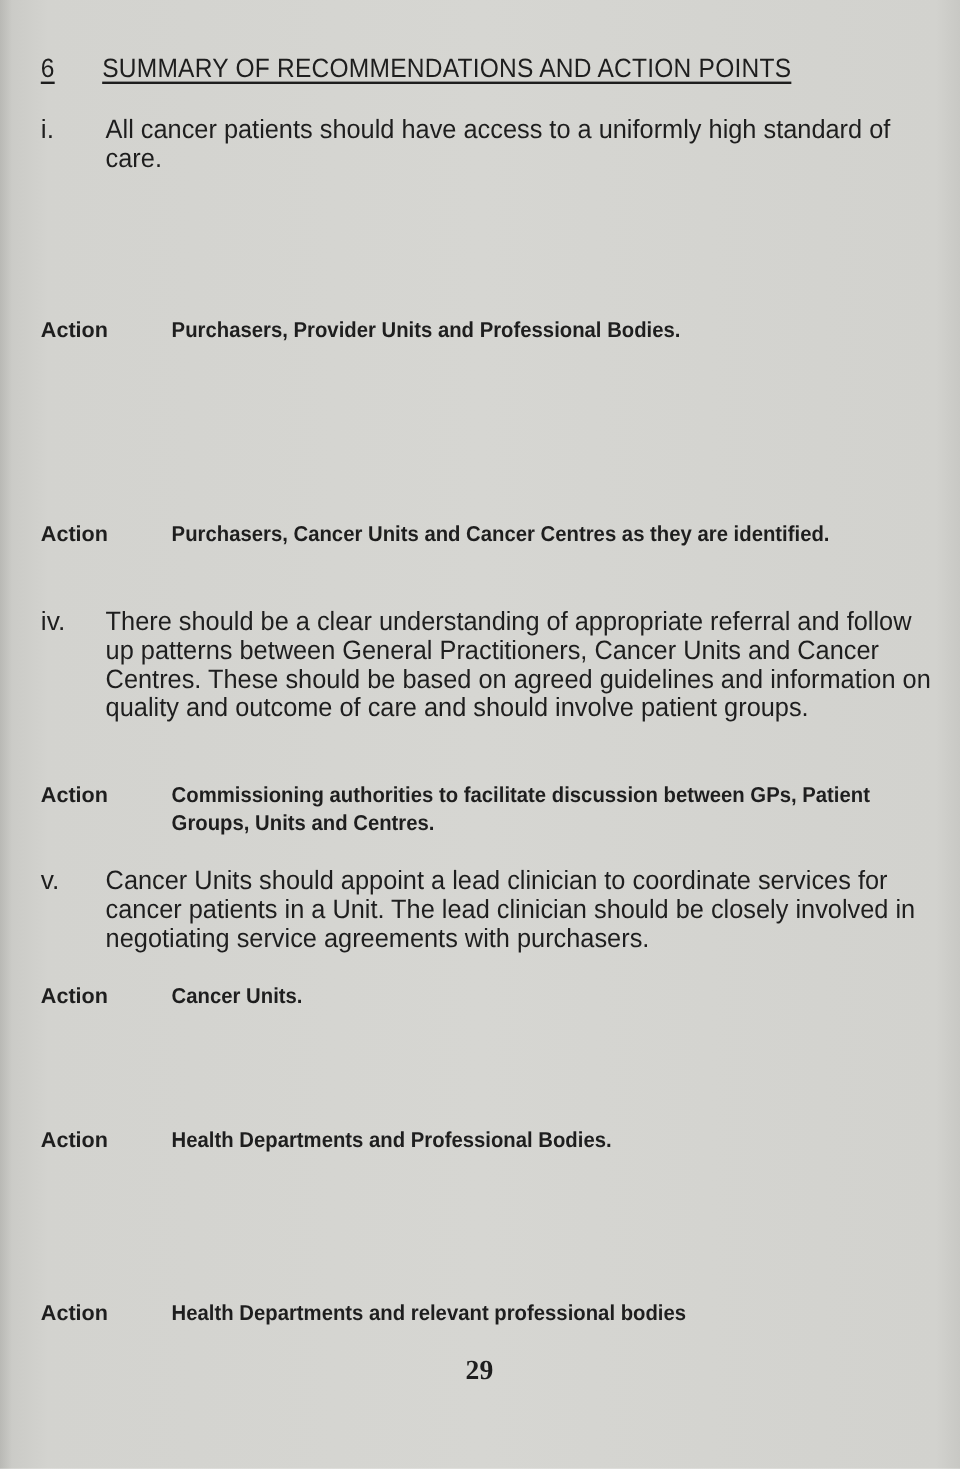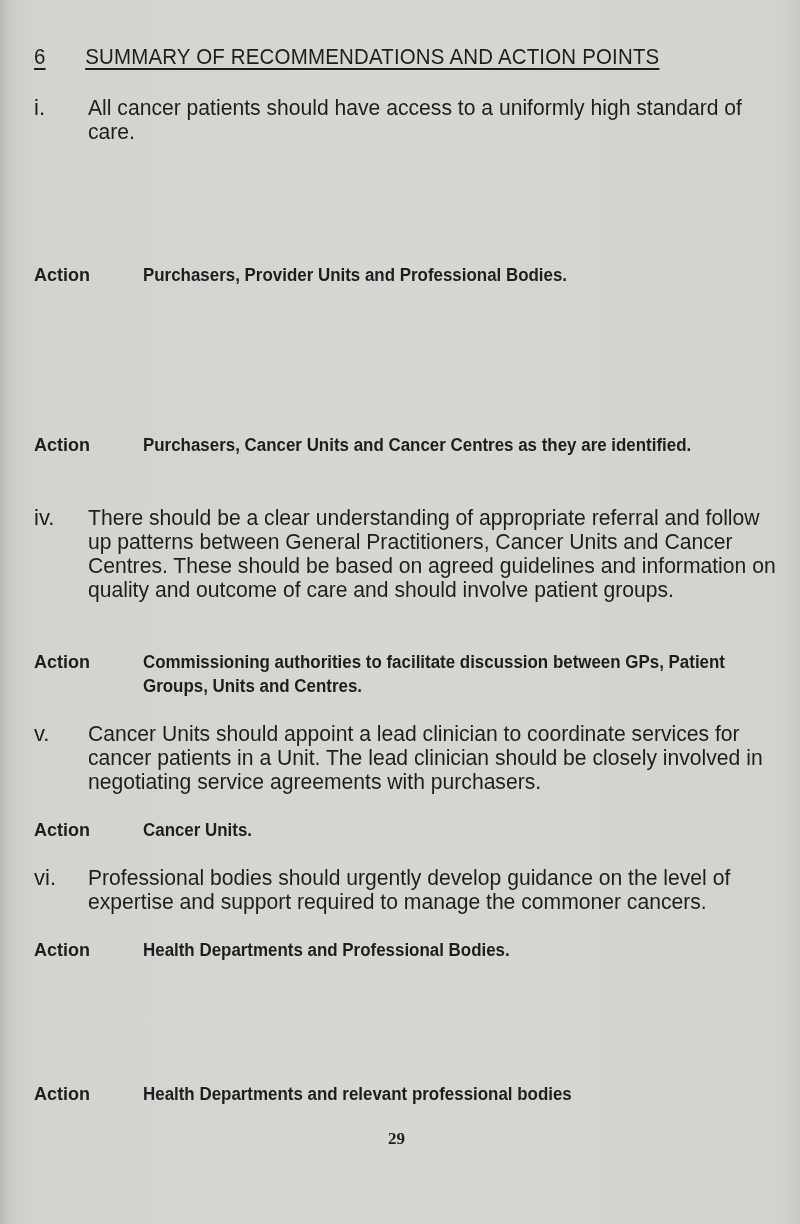--- a/index.html
+++ b/index.html
@@ -21,21 +21,21 @@
     .heading .title { position: absolute; left: 55px; top: 0; }
     .block { position: absolute; left: 34px; width: 760px; }
     .item { font-size: 22px; line-height: 24px; }
     .item .roman { position: absolute; left: 0; top: 0; }
     .item .text { margin-left: 54px; transform: scaleX(0.96); transform-origin: left top; width: 730px; }
     .action { font-size: 18px; font-weight: bold; line-height: 24px; }
     .action .label { position: absolute; left: 0; top: 0; }
     .action .text { margin-left: 109px; transform: scaleX(0.94); transform-origin: left top; width: 660px; }
     .pagenum {
       position: absolute; left: 388px; top: 1129px;
-      font-family: "Liberation Serif", serif; font-size: 17px; font-weight: bold;
+      font-family: "Liberation Serif", serif; font-size: 23px; font-weight: bold;
     }
   </style>
 </head>
 <body>
 
 <div class="page">
 
   <div class="heading">
     <span class="num">6</span>
     <span class="title">SUMMARY OF RECOMMENDATIONS AND ACTION POINTS</span>
@@ -71,24 +71,20 @@
   <div class="block item" style="top:722px;">
     <span class="roman">v.</span>
     <div class="text">Cancer Units should appoint a lead clinician to coordinate services for cancer patients in a Unit.  The lead clinician should be closely involved in negotiating service agreements with purchasers.</div>
   </div>
 
   <div class="block action" style="top:818px;">
     <span class="label">Action</span>
     <div class="text">Cancer Units.</div>
   </div>
 
-  <div class="block item" style="top:866px;">
-    <span class="roman">vi.</span>
-    <div class="text">Professional bodies should urgently develop guidance on the level of expertise and support required to manage the commoner cancers.</div>
-  </div>
 
   <div class="block action" style="top:938px;">
     <span class="label">Action</span>
     <div class="text">Health Departments and Professional Bodies.</div>
   </div>
 
 
   <div class="block action" style="top:1082px;">
     <span class="label">Action</span>
     <div class="text">Health Departments and relevant professional bodies</div>

